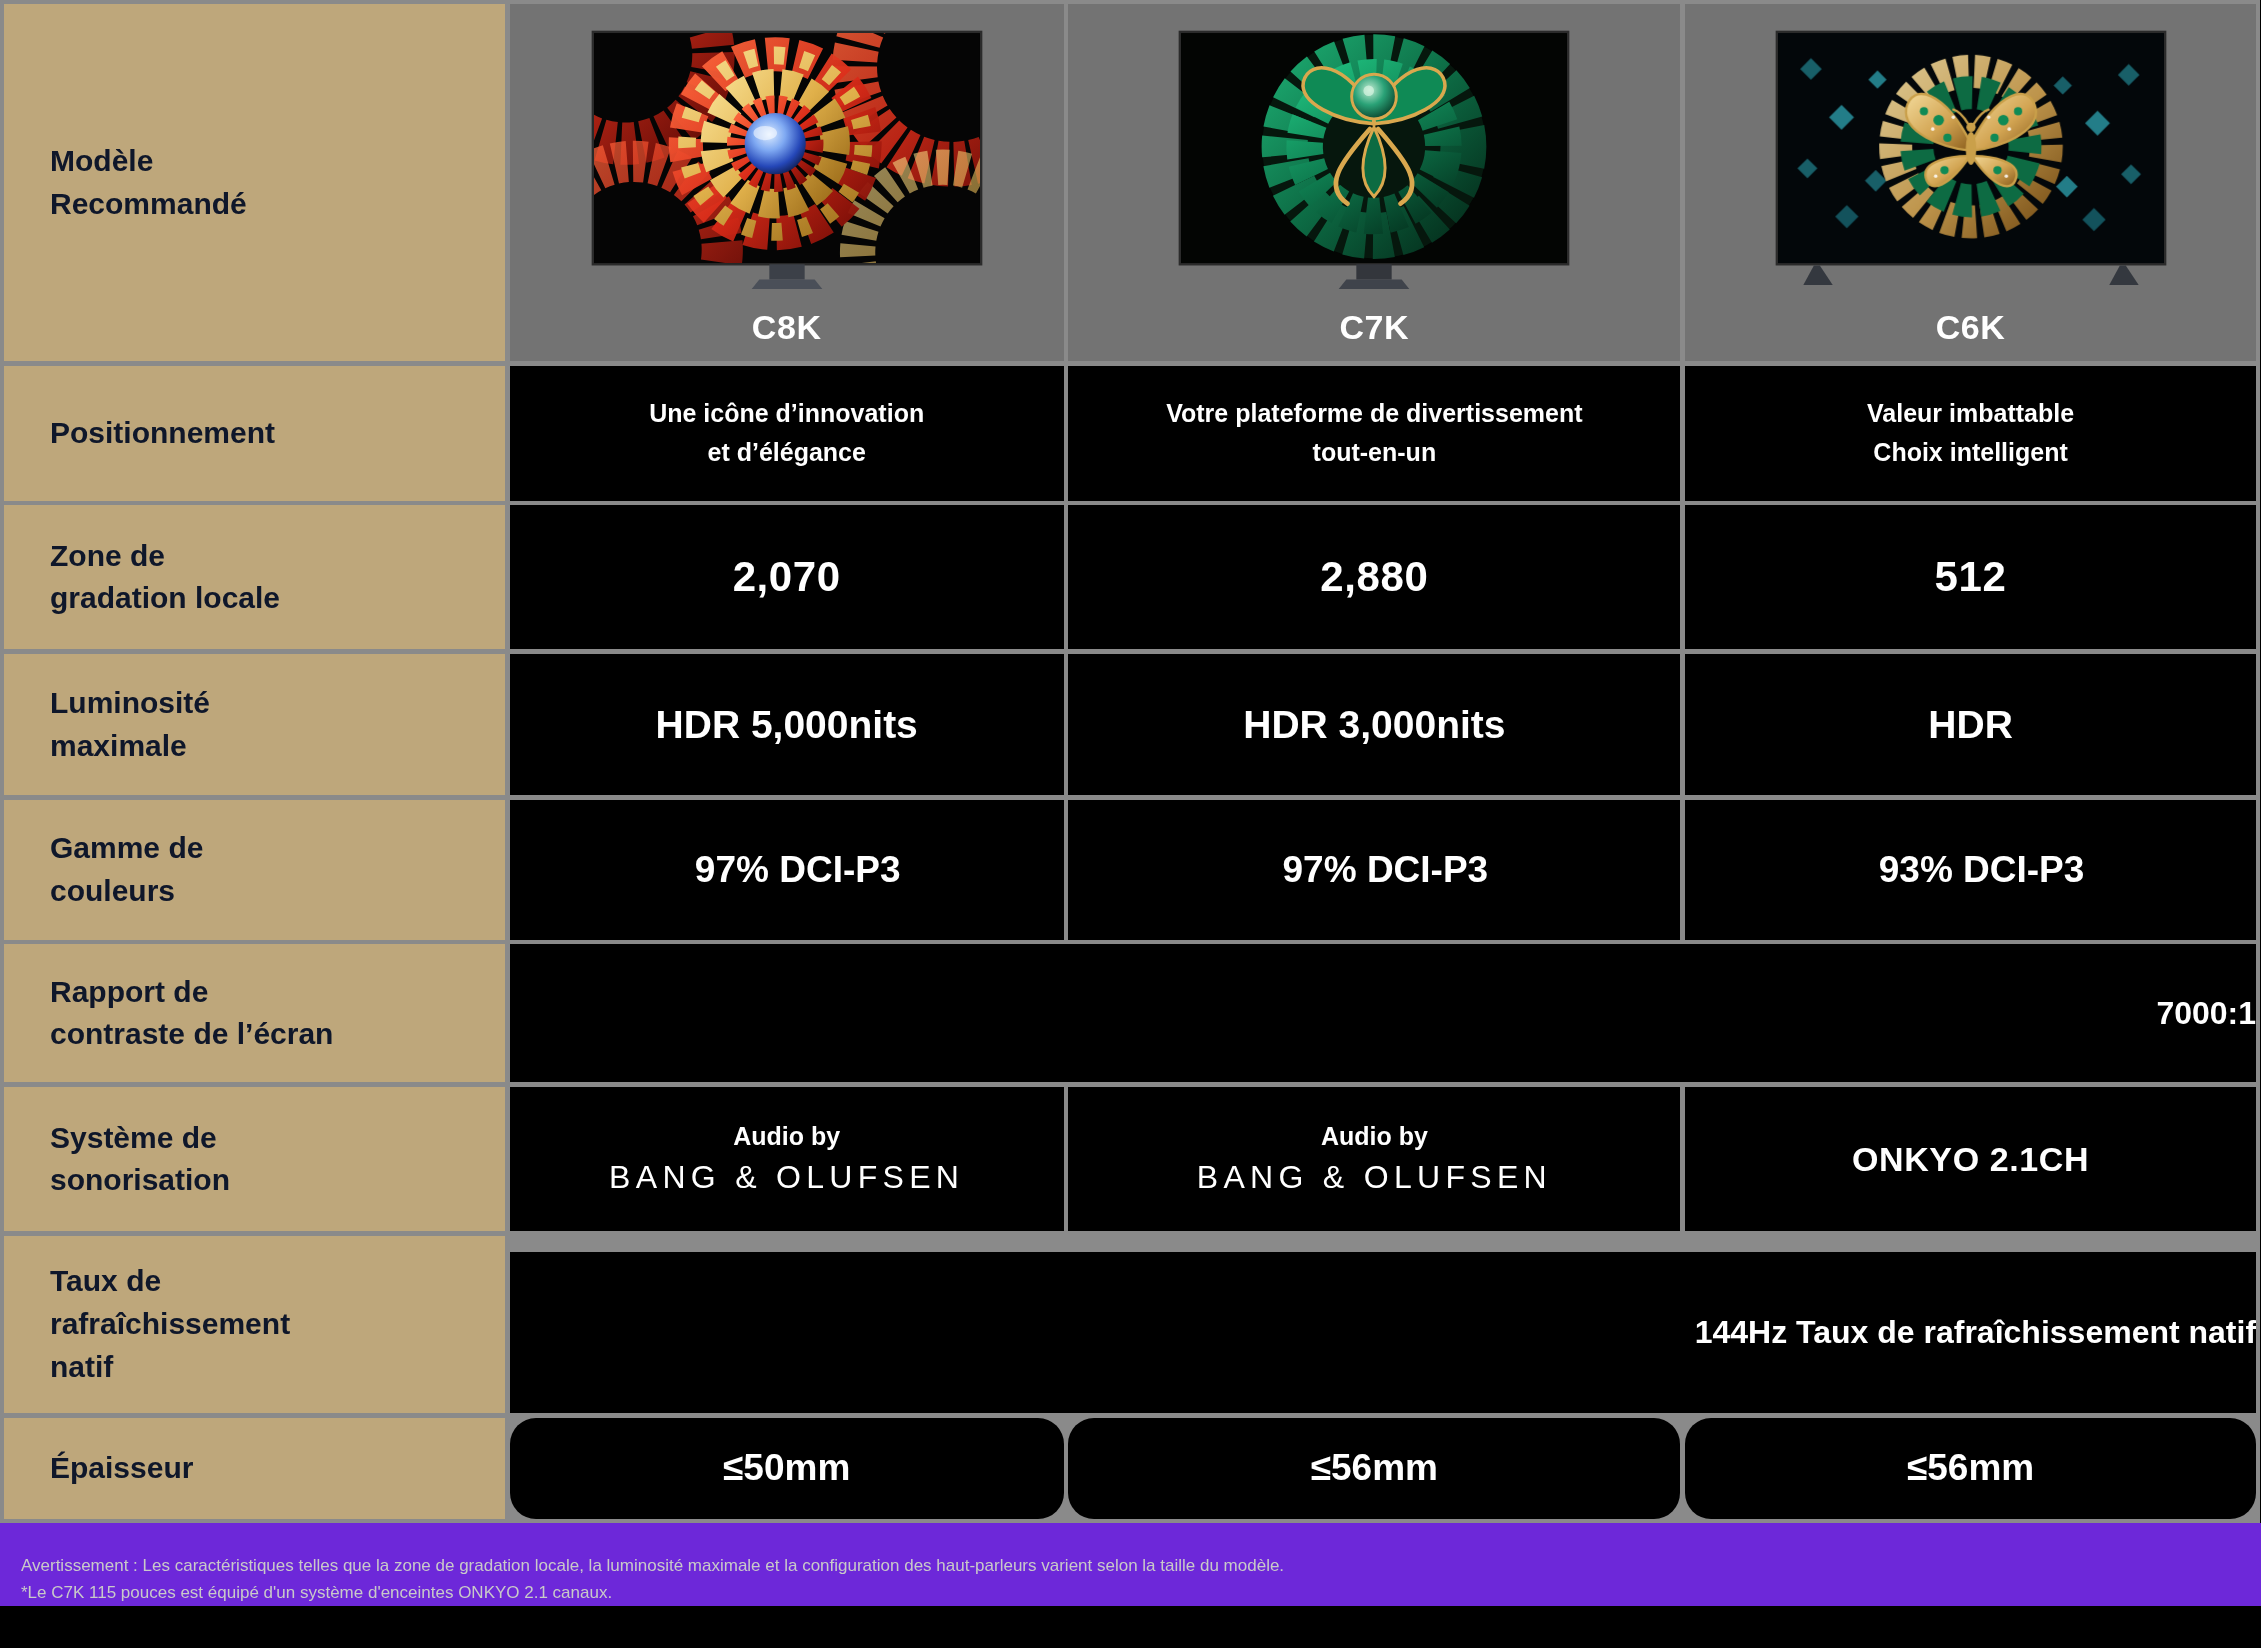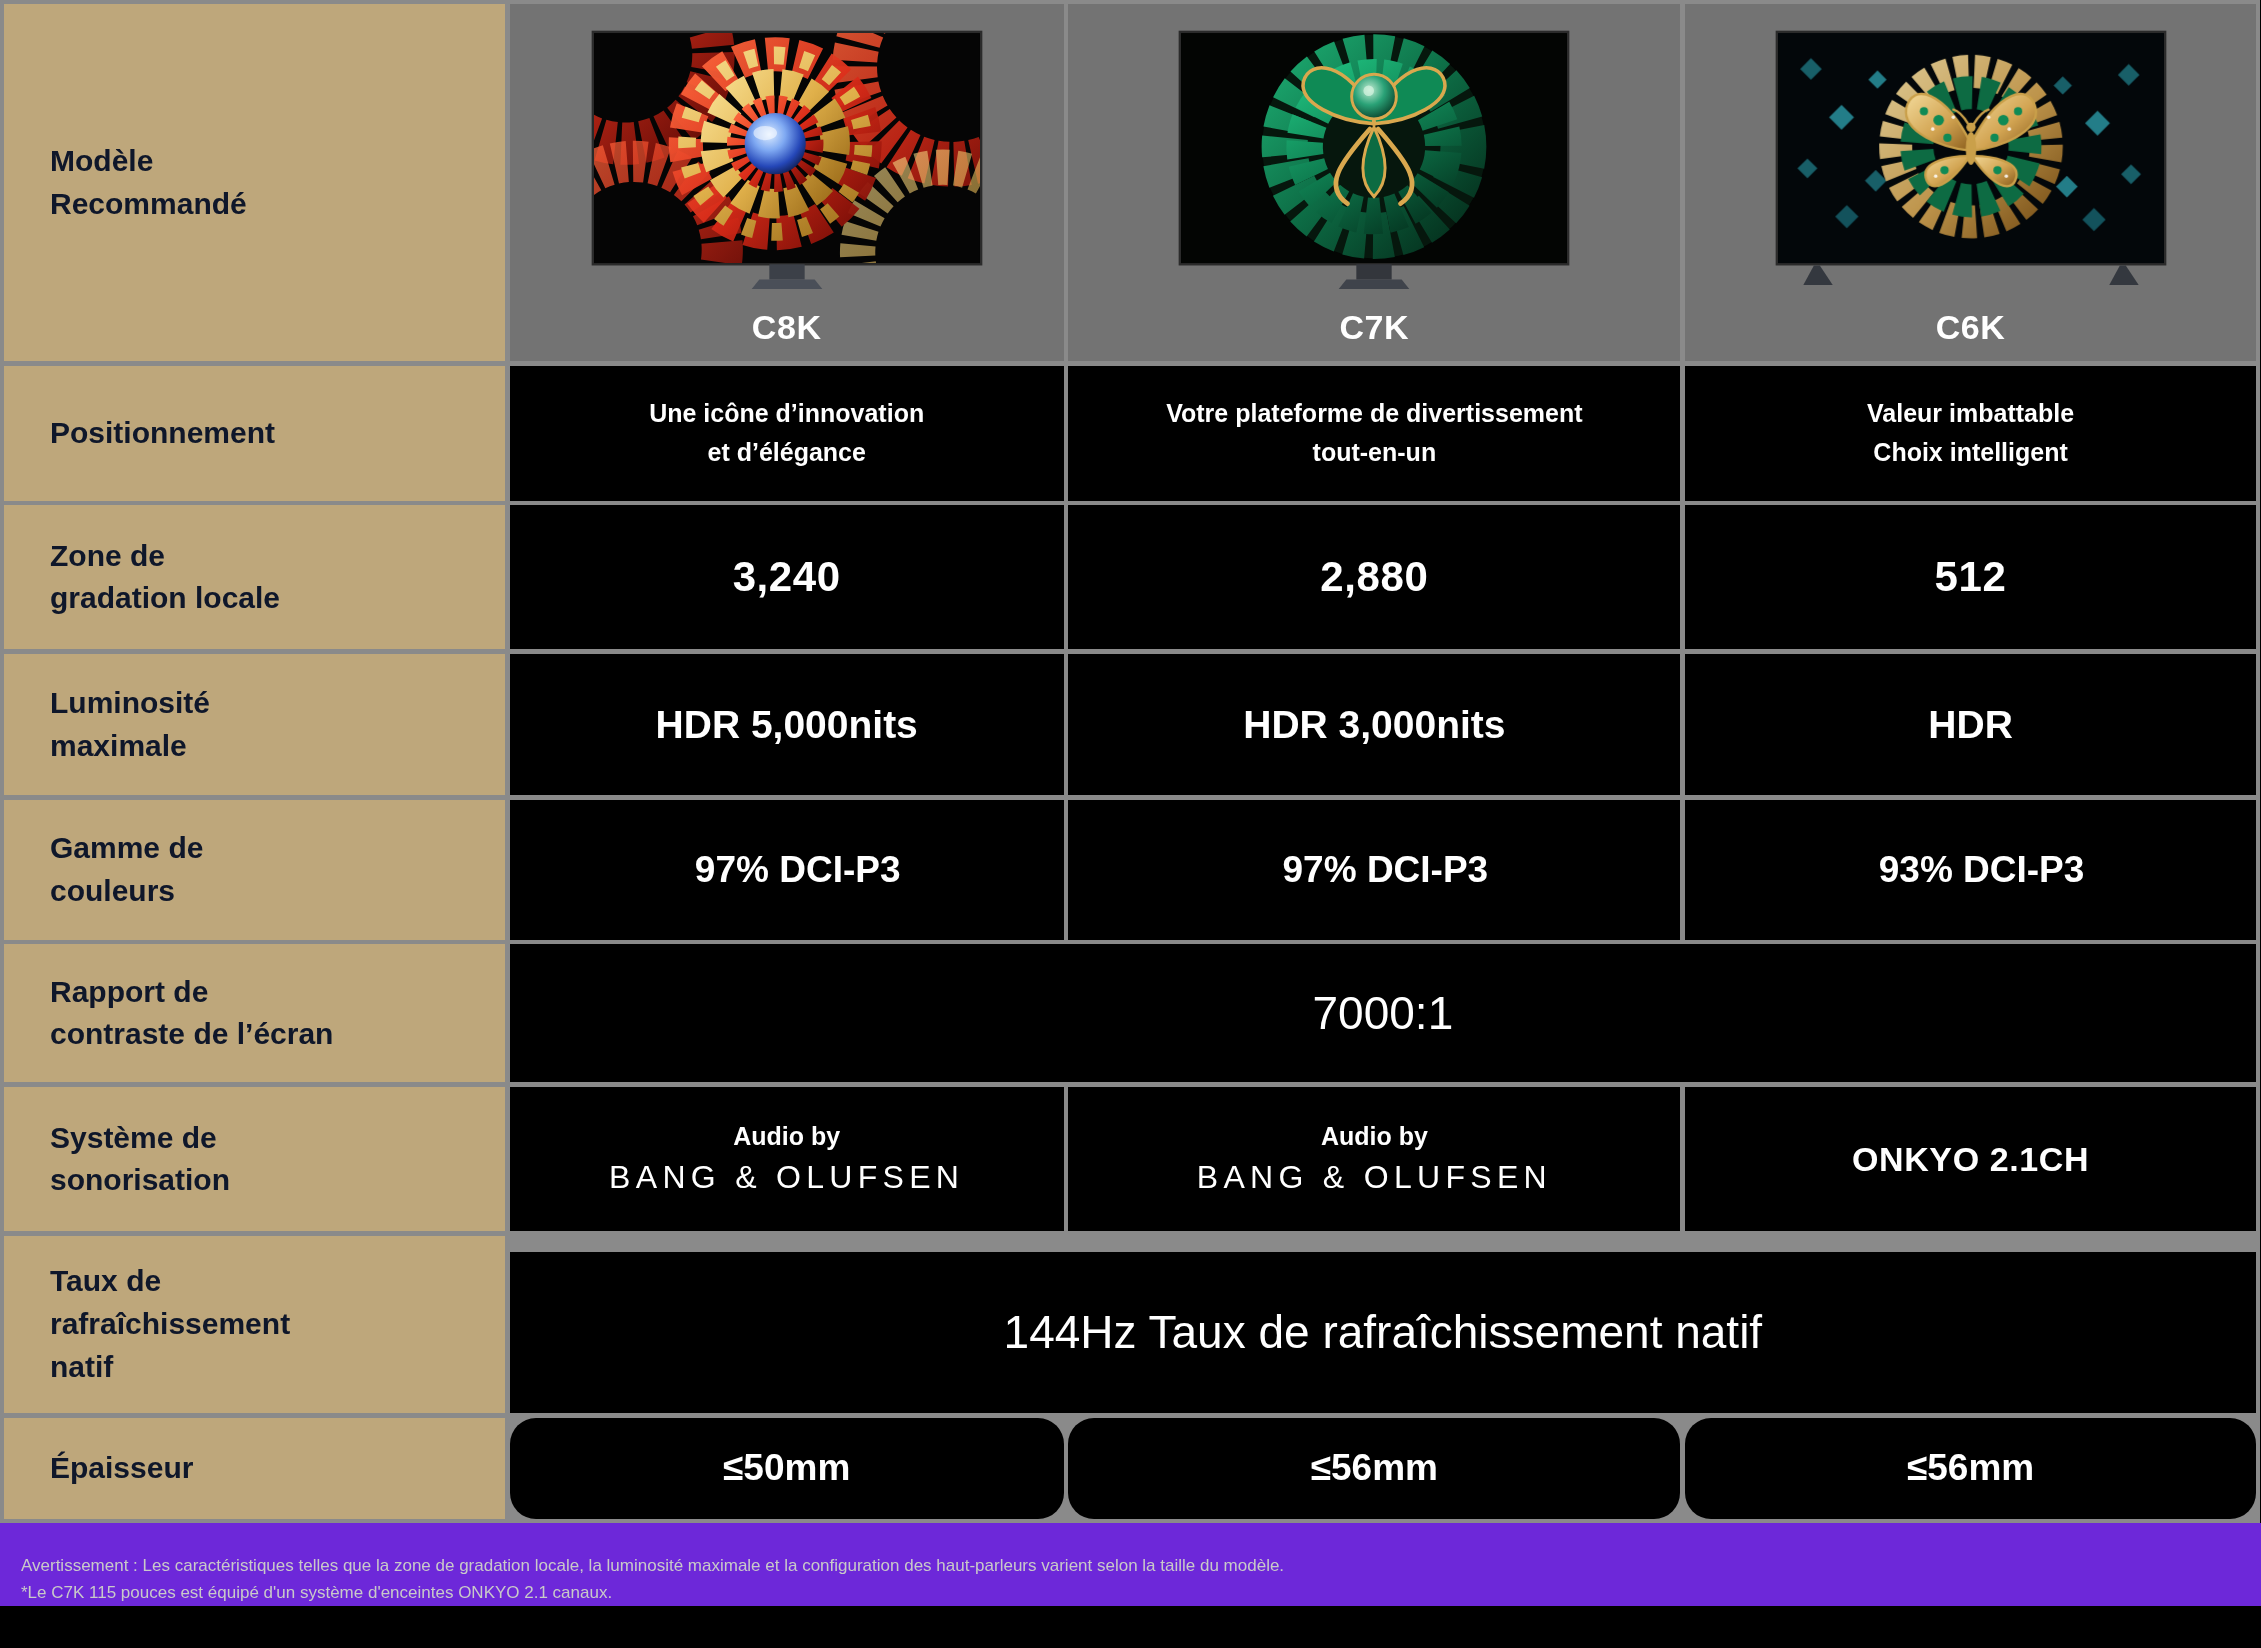--- a/index.html
+++ b/index.html
@@ -27,21 +27,21 @@
   }
   .cell-value{
     background:#000;color:#FFFFFF;
     display:flex;flex-direction:column;align-items:center;justify-content:center;
     text-align:center;
   }
   .pos-text{font-size:25px;font-weight:600;line-height:1.55;}
   .num-text{font-size:42px;font-weight:700;letter-spacing:0.6px;}
   .hdr-text{font-size:39px;font-weight:700;}
   .dci-text{font-size:37px;font-weight:700;padding-left:22px;}
-  .merged-text{font-size:46px;font-weight:400;}
+  .merged-text{font-size:32px;font-weight:700;align-items:flex-end;}
   .thick-text{font-size:37px;font-weight:700;border-radius:26px;}
   .audio-prefix{font-size:25px;font-weight:600;margin-bottom:8.2px;}
   .audio-brand{font-size:32px;font-weight:400;letter-spacing:5.3px;}
   .onkyo-text{font-size:34px;font-weight:700;letter-spacing:0.6px;}
   .header-product{
     background:#737373;color:#FFFFFF;
     display:flex;flex-direction:column;align-items:center;
     padding-top:22px;
   }
   .product-name{font-size:34px;font-weight:700;margin-top:9.4px;letter-spacing:0.6px;}
@@ -227,21 +227,21 @@
   <div class="cell cell-value pos-text">
     <span>Valeur imbattable</span>
     <span>Choix intelligent</span>
   </div>
 
   <div class="cell cell-label">
     <span>Zone de
 gradation locale</span>
   </div>
   <div class="cell cell-value num-text">
-    <span>3,240</span>
+    <span>2,070</span>
   </div>
   <div class="cell cell-value num-text">
     <span>2,880</span>
   </div>
   <div class="cell cell-value num-text">
     <span>512</span>
   </div>
 
   <div class="cell cell-label">
     <span>Luminosité

